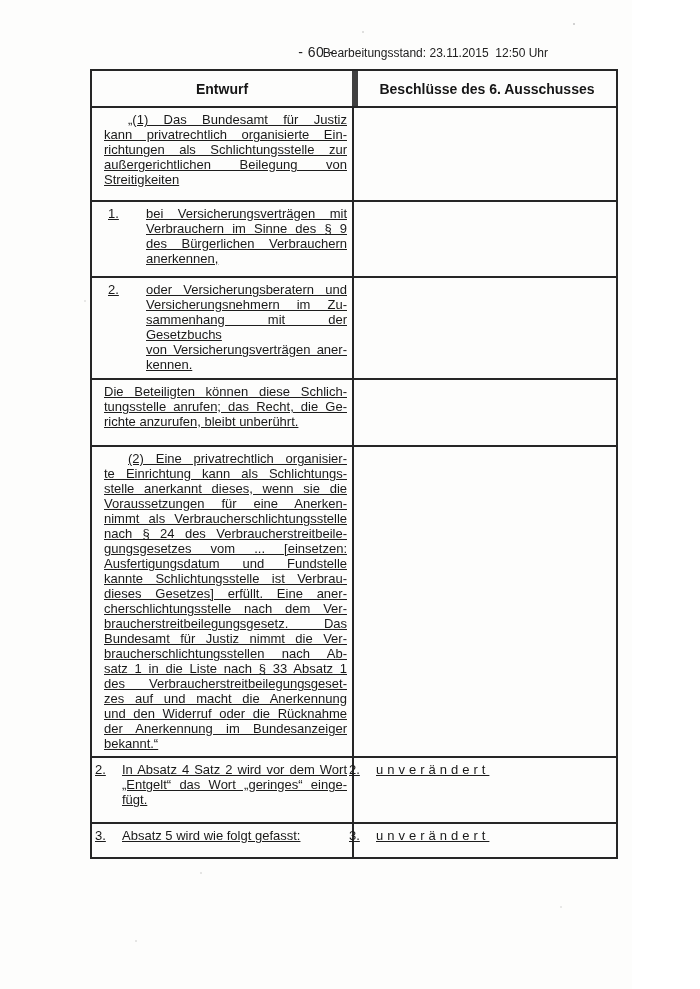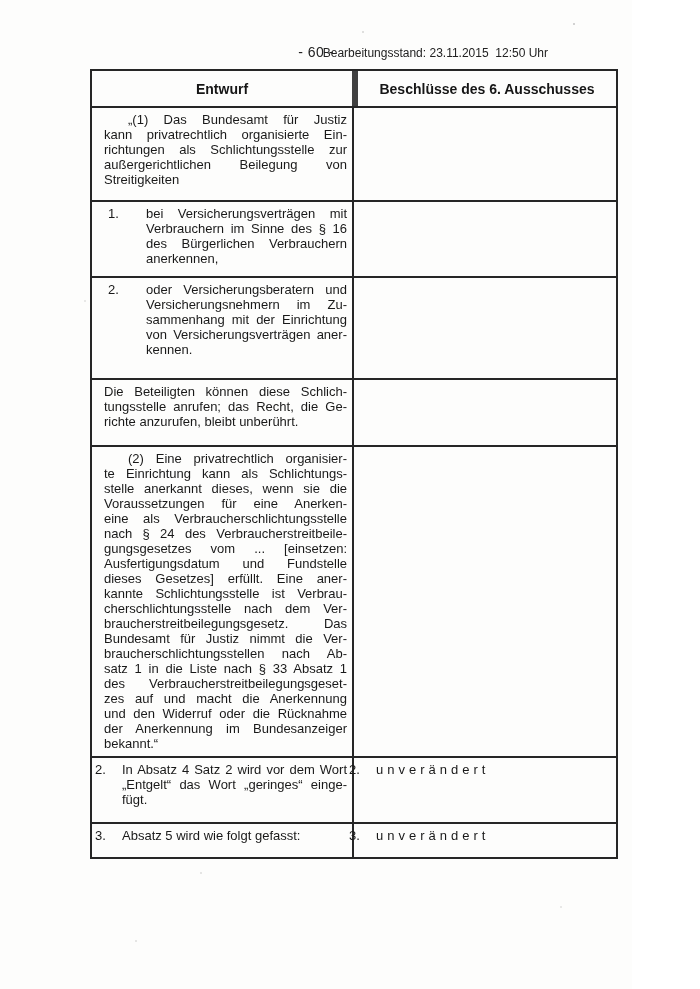--- a/index.html
+++ b/index.html
@@ -28,21 +28,21 @@
     background:#fdfdfc;
   }
   .thead { display:flex; border-bottom:2px solid #262626; }
   .th {
     box-sizing:border-box; height:35px;
     display:flex; align-items:center; justify-content:center;
     font-weight:bold; font-size:14px; color:#161616;
   }
   .th.left  { flex:0 0 260px; }
   .th.right { flex:1; border-left:6px solid #404040; }
-  .tbody .row { display:flex; border-bottom:2px solid #262626; }
+  .tbody .row { display:flex; border-bottom:2px solid #262626;text-decoration:underline; }
   .tbody .row:last-child { border-bottom:none; }
   .tbody .row:nth-child(1){ min-height:92px; }
   .tbody .row:nth-child(2){ min-height:74px; }
   .tbody .row:nth-child(3){ min-height:100px; }
   .tbody .row:nth-child(4){ min-height:65px; }
   .tbody .row:nth-child(5){ min-height:309px; }
   .tbody .row:nth-child(6){ min-height:64px; }
   .tbody .row:nth-child(7){ min-height:33px; }
   .cell { box-sizing:border-box; }
   .cell.left  { flex:0 0 260px; padding:4px 5px 4px 12px; }
@@ -111,36 +111,36 @@
             </div>
           </div>
           <div class="cell right"></div>
         </div>
         <div class="row">
           <div class="cell left">
             <div class="item sub">
               <div class="num">1.</div>
               <div class="lines">
                 <div class="ln">bei Versicherungsverträgen mit</div>
-                <div class="ln">Verbrauchern im Sinne des § 16</div>
+                <div class="ln">Verbrauchern im Sinne des § 9</div>
                 <div class="ln">des Bürgerlichen Verbrauchern</div>
                 <div class="ln">anerkennen,</div>
               </div>
             </div>
           </div>
           <div class="cell right"></div>
         </div>
         <div class="row">
           <div class="cell left">
             <div class="item sub">
               <div class="num">2.</div>
               <div class="lines">
                 <div class="ln">oder Versicherungsberatern und</div>
                 <div class="ln">Versicherungsnehmern im Zu-</div>
-                <div class="ln">sammenhang mit der Einrichtung</div>
+                <div class="ln">sammenhang mit der Gesetzbuchs</div>
                 <div class="ln">von Versicherungsverträgen aner-</div>
                 <div class="ln">kennen.</div>
               </div>
             </div>
           </div>
           <div class="cell right"></div>
         </div>
         <div class="row">
           <div class="cell left">
             <div class="para">
@@ -154,26 +154,26 @@
           <div class="cell right"></div>
         </div>
         <div class="row">
           <div class="cell left">
             <div class="para first-indent">
               <div class="lines">
                 <div class="ln">(2) Eine privatrechtlich organisier-</div>
                 <div class="ln">te Einrichtung kann als Schlichtungs-</div>
                 <div class="ln">stelle anerkannt dieses, wenn sie die</div>
                 <div class="ln">Voraussetzungen für eine Anerken-</div>
-                <div class="ln">eine als Verbraucherschlichtungsstelle</div>
+                <div class="ln">nimmt als Verbraucherschlichtungsstelle</div>
                 <div class="ln">nach § 24 des Verbraucherstreitbeile-</div>
                 <div class="ln">gungsgesetzes vom ... [einsetzen:</div>
                 <div class="ln">Ausfertigungsdatum und Fundstelle</div>
+                <div class="ln">kannte Schlichtungsstelle ist Verbrau-</div>
                 <div class="ln">dieses Gesetzes] erfüllt. Eine aner-</div>
-                <div class="ln">kannte Schlichtungsstelle ist Verbrau-</div>
                 <div class="ln">cherschlichtungsstelle nach dem Ver-</div>
                 <div class="ln">braucherstreitbeilegungsgesetz. Das</div>
                 <div class="ln">Bundesamt für Justiz nimmt die Ver-</div>
                 <div class="ln">braucherschlichtungsstellen nach Ab-</div>
                 <div class="ln">satz 1 in die Liste nach § 33 Absatz 1</div>
                 <div class="ln">des Verbraucherstreitbeilegungsgeset-</div>
                 <div class="ln">zes auf und macht die Anerkennung</div>
                 <div class="ln">und den Widerruf oder die Rücknahme</div>
                 <div class="ln">der Anerkennung im Bundesanzeiger</div>
                 <div class="ln">bekannt.“</div>

